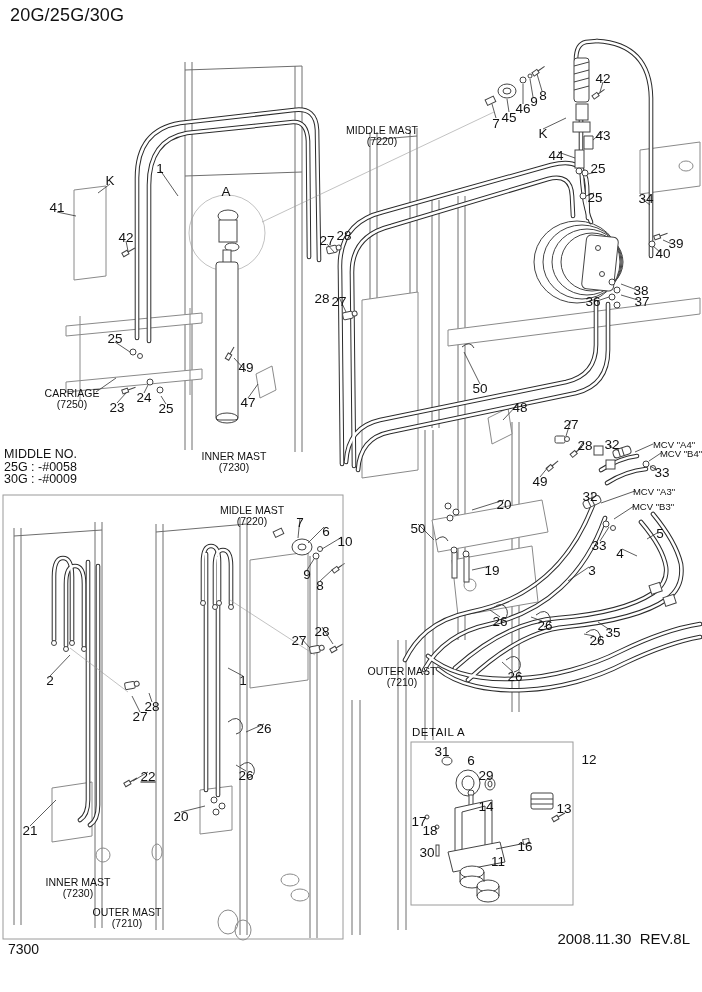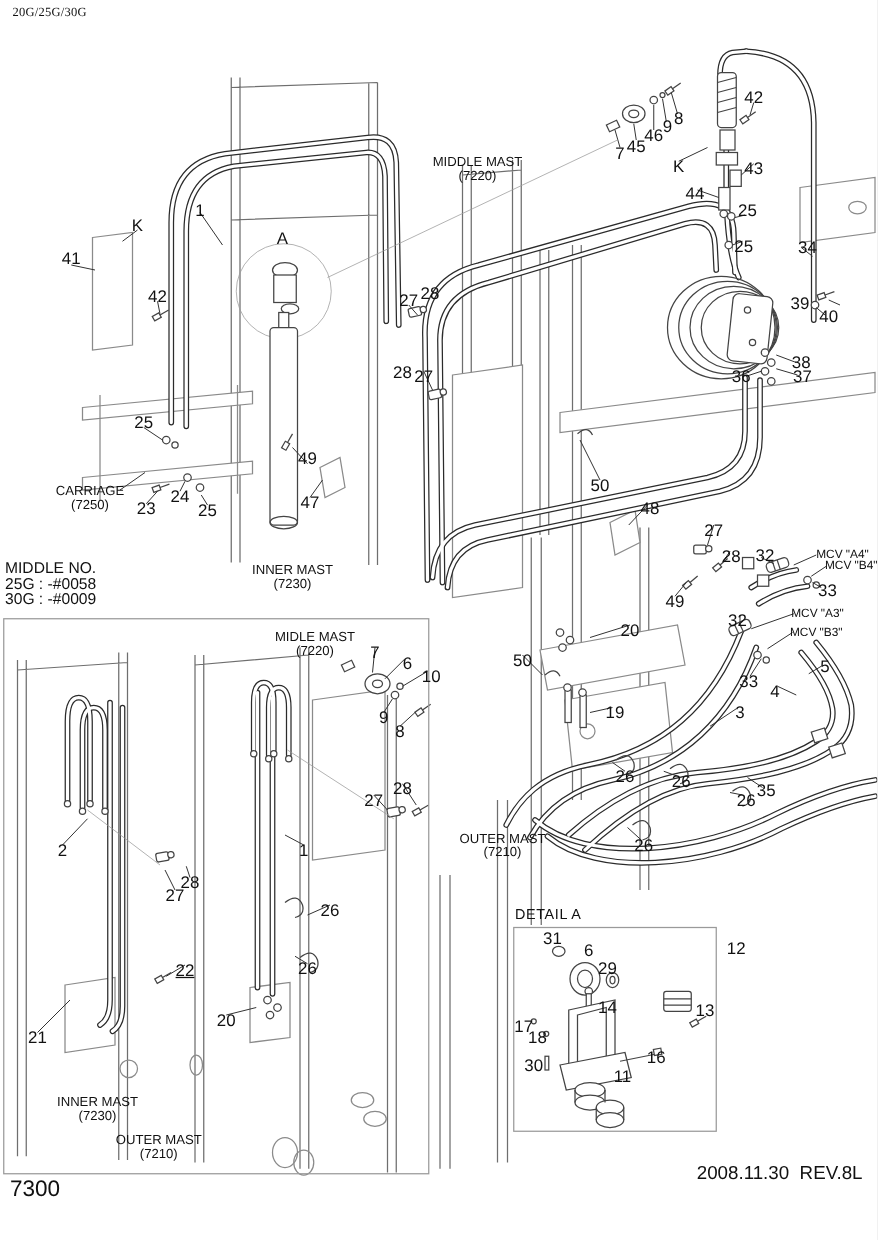--- a/index.html
+++ b/index.html
@@ -1,22 +1,22 @@
 <!DOCTYPE html>
 <html><head>
 <meta charset="utf-8">
 <style>
   html,body{margin:0;padding:0;background:#e8e8e8;}
   #page{position:relative;width:702px;height:992px;background:#ffffff;overflow:hidden;
         font-family:"Liberation Sans",sans-serif;color:#111;}
   #art{position:absolute;left:0;top:0;}
-  .hdr-models{position:absolute;left:10px;top:5px;font-size:10px;letter-spacing:0.2px;font-family:Liberation Serif, serif;}
+  .hdr-models{position:absolute;left:10px;top:5px;font-size:18px;letter-spacing:0.2px;}
   .hdr-title{position:absolute;left:365px;top:2px;transform:translateX(-50%);
              font-size:17.5px;letter-spacing:0.2px;white-space:nowrap;}
-  .ftr-page{position:absolute;left:8px;top:941px;font-size:18px;}
+  .ftr-page{position:absolute;left:8px;top:941px;font-size:14px;}
   .ftr-rev{position:absolute;right:12px;top:930px;font-size:15px;white-space:pre;}
   .serial{position:absolute;left:4px;top:448px;font-size:12.5px;line-height:12.5px;}
   .detail-title{position:absolute;left:412px;top:726px;font-size:11.5px;letter-spacing:0.5px;}
   #annotation-layer{position:absolute;left:0;top:0;width:702px;height:992px;pointer-events:none;}
   .callout{position:absolute;transform:translate(-50%,-50%);font-size:13.5px;white-space:nowrap;}
   .asm-label{position:absolute;transform:translate(-50%,0);text-align:center;
              font-size:10.5px;line-height:10.5px;white-space:nowrap;}
   .port-label{position:absolute;transform:translate(-50%,-50%);font-size:9.5px;white-space:nowrap;}
   svg .rail{stroke:#6e6e6e;stroke-width:1;fill:none;}
   svg .struct{stroke:#8a8a8a;stroke-width:1;fill:none;}
@@ -406,21 +406,21 @@
       </div>
       <div class="callout" style="left: 598px; top: 168px;">
         <div>25</div>
       </div>
       <div class="callout" style="left: 595px; top: 197px;">
         <div>25</div>
       </div>
       <div class="callout" style="left: 646px; top: 198px;">
         <div>34</div>
       </div>
-      <div class="callout" style="left: 640px; top: 243px;">
+      <div class="callout" style="left: 676px; top: 243px;">
         <div>39</div>
       </div>
       <div class="callout" style="left: 663px; top: 253px;">
         <div>40</div>
       </div>
       <div class="callout" style="left: 641px; top: 290px;">
         <div>38</div>
       </div>
       <div class="callout" style="left: 642px; top: 301px;">
         <div>37</div>

